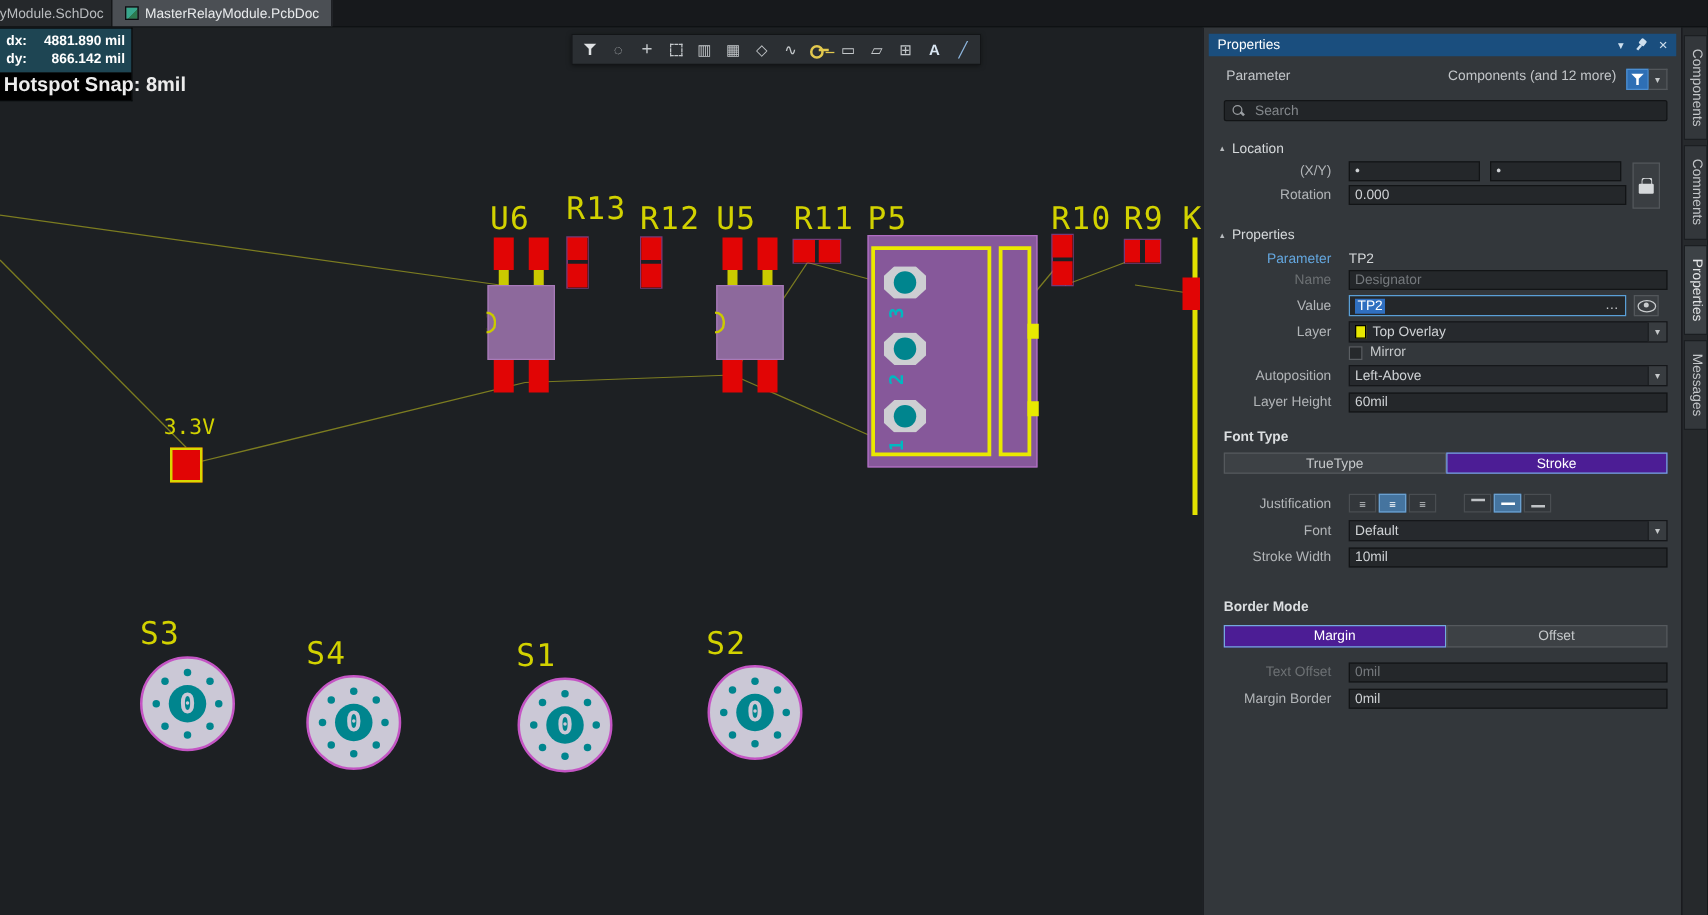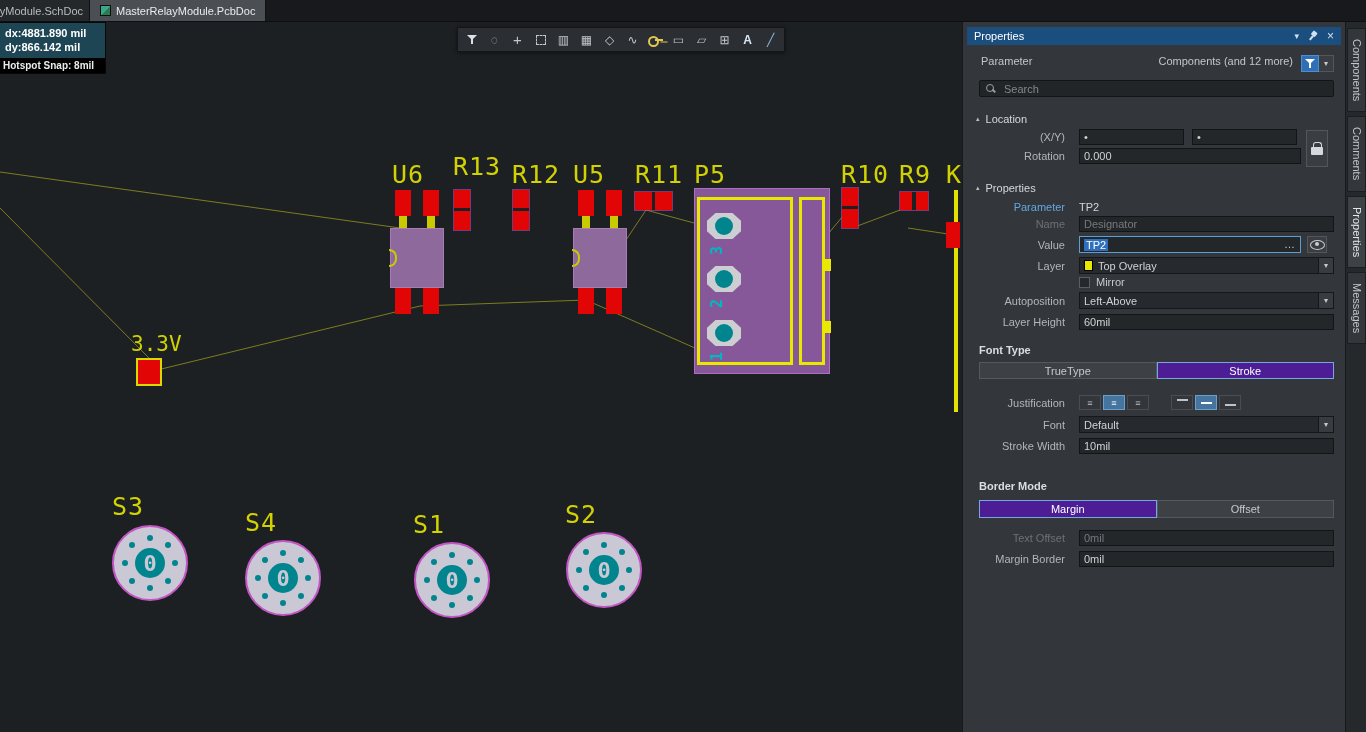--- a/index.html
+++ b/index.html
@@ -16,43 +16,43 @@
   .tab.inactive{width:90px;overflow:hidden;justify-content:flex-end;padding:0 6px 0 0}
   .doc-icon{width:11px;height:11px;margin-right:5px;border:1px solid #0c0e10;
             background:linear-gradient(135deg,#38a78c 0 55%,#2c7a4f 55% 100%)}
 
   
   #canvas{position:absolute;left:0;top:22px;width:962px;height:710px;background:#1d2023;overflow:hidden}
   #ratsnest{position:absolute;left:0;top:0;width:962px;height:710px}
 
   #hud{position:absolute;left:0;top:0;width:106px;z-index:6;border:1px solid #06080a;border-left:none}
   .hud-main{background:#1e4553;color:#fff;font-size:11px;font-weight:bold;padding:3px 5px 4px}
-  .hud-line{display:flex;line-height:14px}
-  .hud-strip{background:#000;color:#ececec;font-size:10px;font-weight:bold;padding:2px 3px;white-space:nowrap}
+  .hud-line{display:flex;justify-content:space-between;line-height:14px}
+  .hud-strip{background:#000;color:#ececec;font-size:16px;font-weight:bold;padding:2px 3px;white-space:nowrap}
 
   #cv-toolbar{position:absolute;left:457px;top:5px;height:25px;display:flex;align-items:center;
               background:#2b2f33;border:1px solid #131517;box-shadow:0 1px 4px rgba(0,0,0,.55);
               padding:0 2px;z-index:5}
   .tbtn{width:23px;height:21px;display:flex;align-items:center;justify-content:center;
         font-size:12px;color:#c3c7ca}
   .tbtn .glyph{pointer-events:none}.c-text{color:#d9e6f2;font-weight:bold}.c-line{color:#8fb8e0}
 
   .i-funnel{position:relative;width:10px;height:10px;color:#dfe2e4}
   .i-funnel::before{content:'';position:absolute;left:0;top:0;border-left:5px solid transparent;
       border-right:5px solid transparent;border-top:5px solid #dfe2e4}
   .i-funnel::after{content:'';position:absolute;left:4px;top:4px;width:2px;height:5px;background:#dfe2e4}
   .i-dash{width:10px;height:10px;border:1px dashed #c3c7ca}
   .i-key{position:relative;width:15px;height:8px}
   .i-key::before{content:'';position:absolute;left:0;top:0;width:7px;height:7px;border:2px solid #e3c94e;border-radius:50%}
   .i-key::after{content:'';position:absolute;left:7px;top:3px;width:8px;height:2px;background:#e3c94e;
       box-shadow:5px 2px 0 -0.5px #e3c94e}
 
   .pcb-label{position:absolute;z-index:4;font-family:"DejaVu Sans Mono",monospace;
              color:#d2d200;font-size:25px;line-height:1;letter-spacing:1px}
-  .pcb-label.small{font-size:21px;letter-spacing:0}
+  .pcb-label.small{font-size:17px;letter-spacing:0}
 
   .pad{position:absolute;background:#e10505}
   .ic{position:absolute;width:58px;height:124px}
   .ic .ybar{position:absolute;top:6px;width:8px;height:112px;background:#caca00}
   .ic .b1{left:10px}.ic .b2{left:38px}
   .ic .body{position:absolute;left:1px;top:38px;width:54px;height:60px;background:#8d699c;border:1px solid #a87ab8}
   .ic .body::before{content:'';position:absolute;left:-2px;top:20px;width:6px;height:14px;
       border:2px solid #caca00;border-left:none;border-radius:0 8px 8px 0}
   .ic .pad{width:16px;height:26px}
   .ic .tl{left:6px;top:0}.ic .tr{left:34px;top:0}.ic .bl{left:6px;top:98px}.ic .br{left:34px;top:98px}

